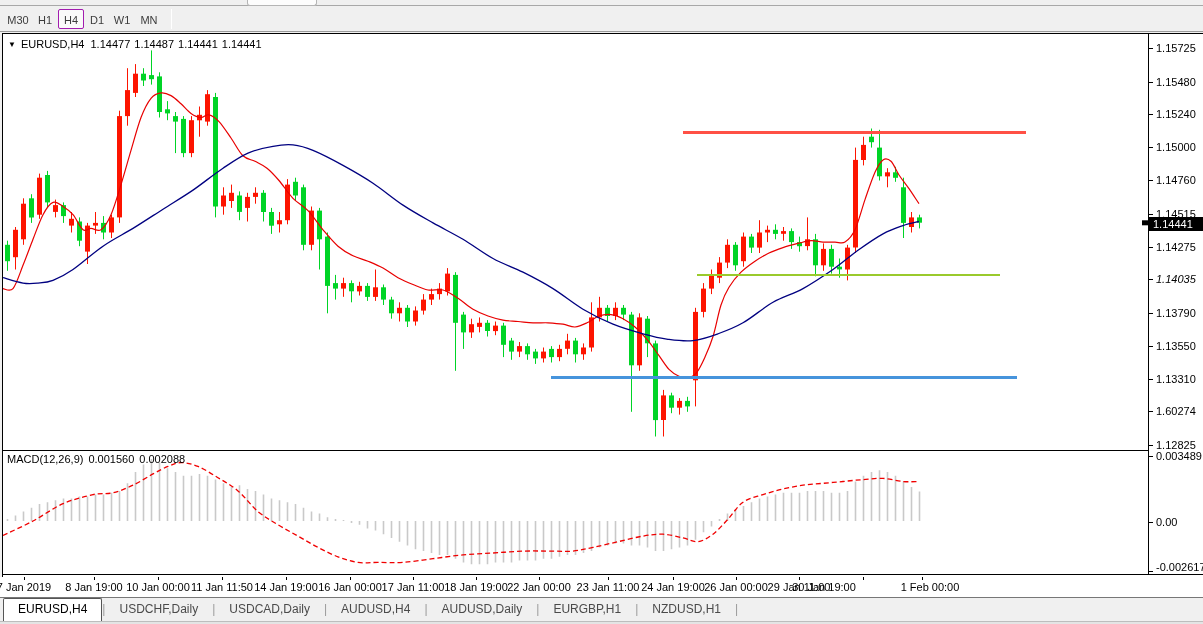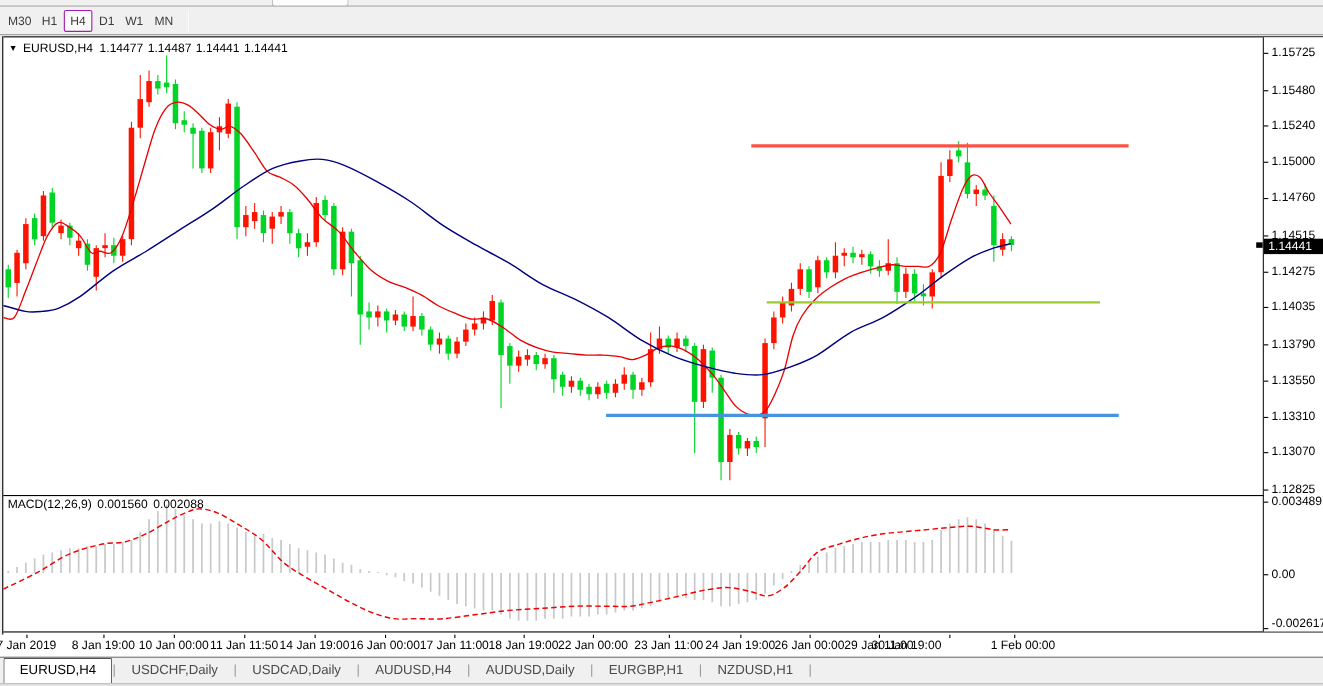--- a/index.html
+++ b/index.html
@@ -352,29 +352,29 @@
         <div class="ax-label" style="top: 74px;">1.15240</div>
         <div class="ax-tick" style="top: 113px;"></div>
         <div class="ax-label" style="top: 107px;">1.15000</div>
         <div class="ax-tick" style="top: 146px;"></div>
         <div class="ax-label" style="top: 140px;">1.14760</div>
         <div class="ax-tick" style="top: 180px;"></div>
         <div class="ax-label" style="top: 174px;">1.14515</div>
         <div class="ax-tick" style="top: 213px;"></div>
         <div class="ax-label" style="top: 207px;">1.14275</div>
         <div class="ax-tick" style="top: 245px;"></div>
-        <div class="ax-label" style="top: 239px;">1.14035</div>
+        <div class="ax-label" style="top: 239px; font-style: italic;">1.14035</div>
         <div class="ax-tick" style="top: 279px;"></div>
         <div class="ax-label" style="top: 273px;">1.13790</div>
         <div class="ax-tick" style="top: 312px;"></div>
         <div class="ax-label" style="top: 306px;">1.13550</div>
         <div class="ax-tick" style="top: 345px;"></div>
         <div class="ax-label" style="top: 339px;">1.13310</div>
         <div class="ax-tick" style="top: 377px;"></div>
-        <div class="ax-label" style="top: 371px;">1.13070</div>
+        <div class="ax-label" style="top: 371px;">1.60274</div>
         <div class="ax-tick" style="top: 411px;"></div>
         <div class="ax-label" style="top: 405px;">1.12825</div>
         <div class="price-tag" style="top: 183px;">1.14441</div>
         <div class="ax-tick" style="top: 422px;"></div>
         <div class="ax-label" style="top: 416px;">0.003489</div>
         <div class="ax-tick" style="top: 488px;"></div>
         <div class="ax-label" style="top: 482px;">0.00</div>
         <div class="ax-tick" style="top: 537px;"></div>
         <div class="ax-label" style="top: 527px;">-0.002617</div>
       </div>

